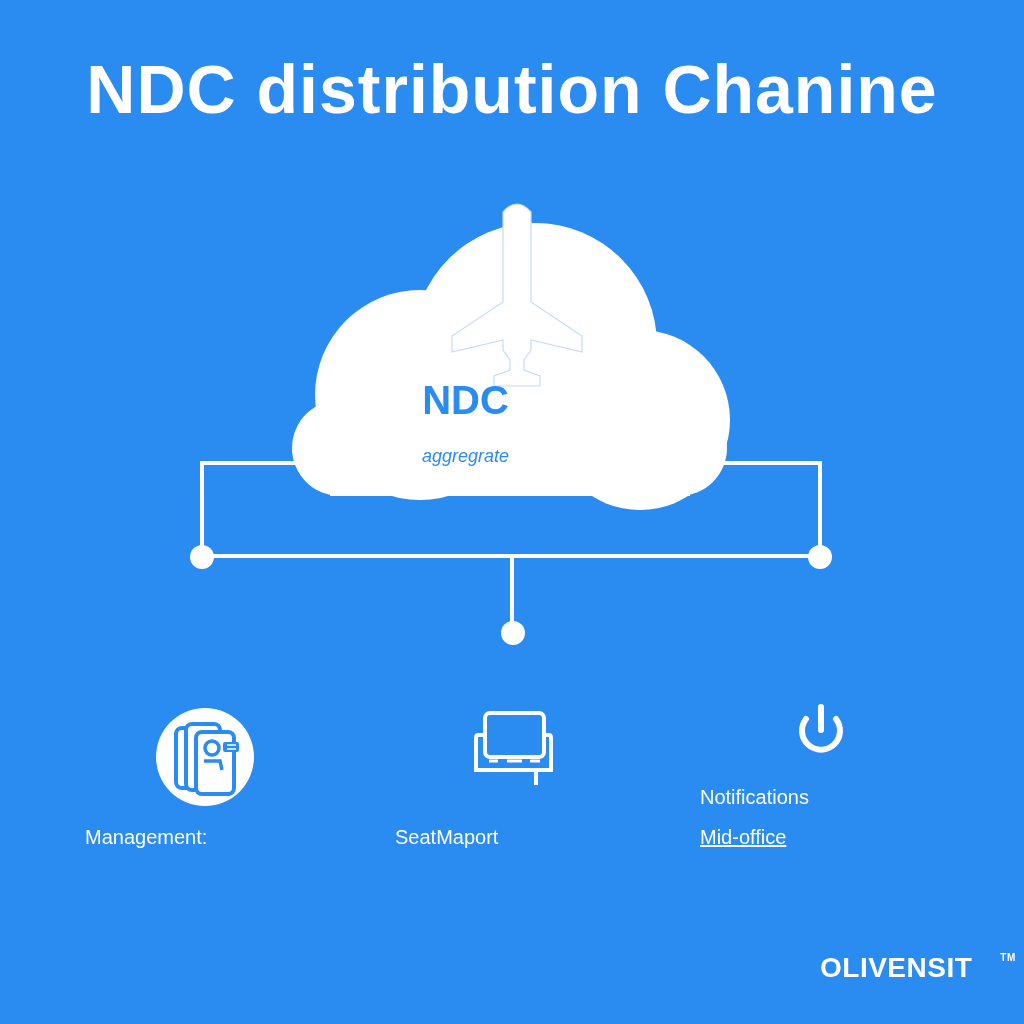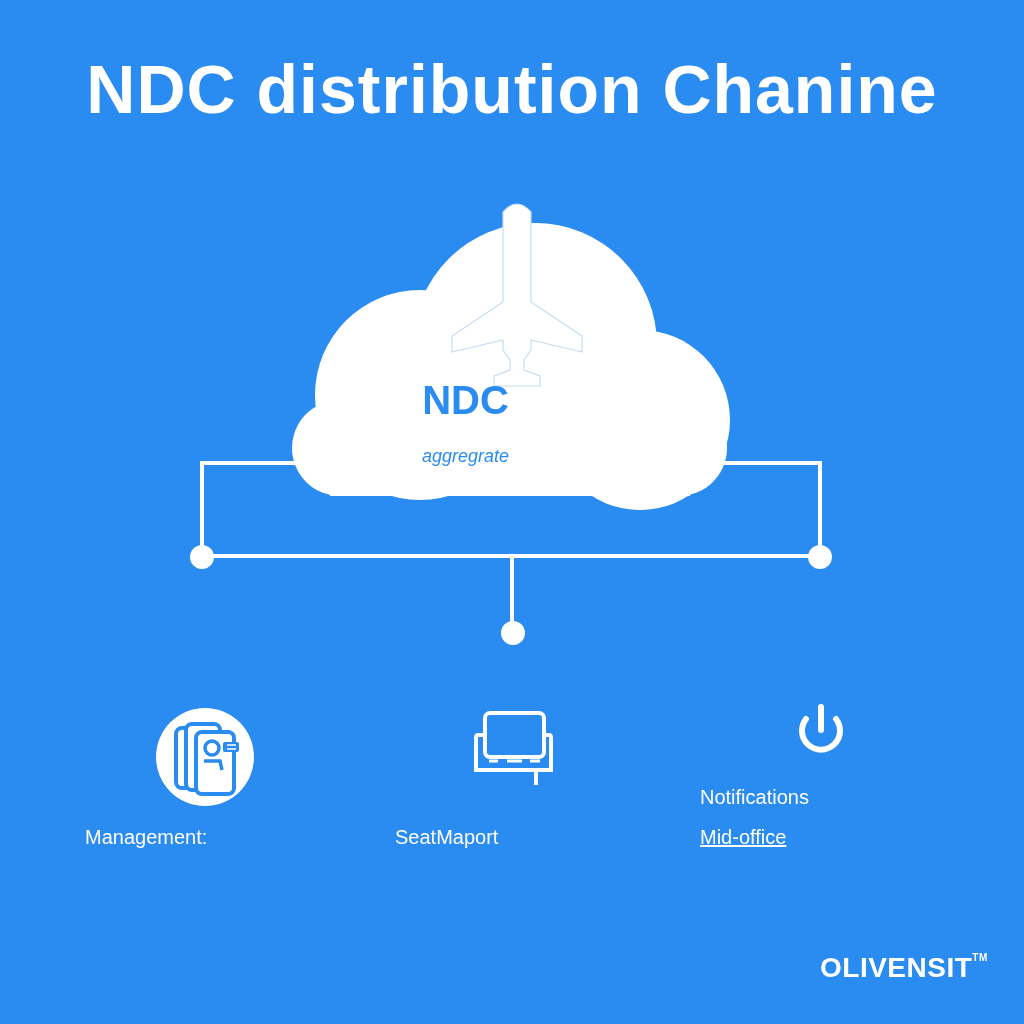--- a/index.html
+++ b/index.html
@@ -18,21 +18,21 @@
     position:absolute; left:0; width:931px; text-align:center; color:#2a8bf0;
   }
   .ndc { top:378px; font-size:40px; font-weight:bold; }
   .agg { top:446px; font-size:18px;font-style:italic; }
   .node-label {
     position:absolute; text-align:left; font-size:20px; width:240px;
   }
   .brand {
     position:absolute; left:820px; top:952px; font-size:28px; font-weight:bold; letter-spacing:0.5px;
   }
-  .brand sup { font-size:10px; font-weight:bold; position:relative; top:-6px; }
+  .brand sup { font-size:10px; font-weight:bold; position:relative; top:-6px;margin-left:28px; }
 </style>
 </head>
 <body>
 
 <div class="title">NDC distribution Chanine</div>
 
 <svg class="diagram" width="1024" height="1024" viewBox="0 0 1024 1024">
 
   <g stroke="#ffffff" stroke-width="4" fill="none">
     <polyline points="300,463 202,463 202,556 820,556 820,463 720,463"></polyline>

